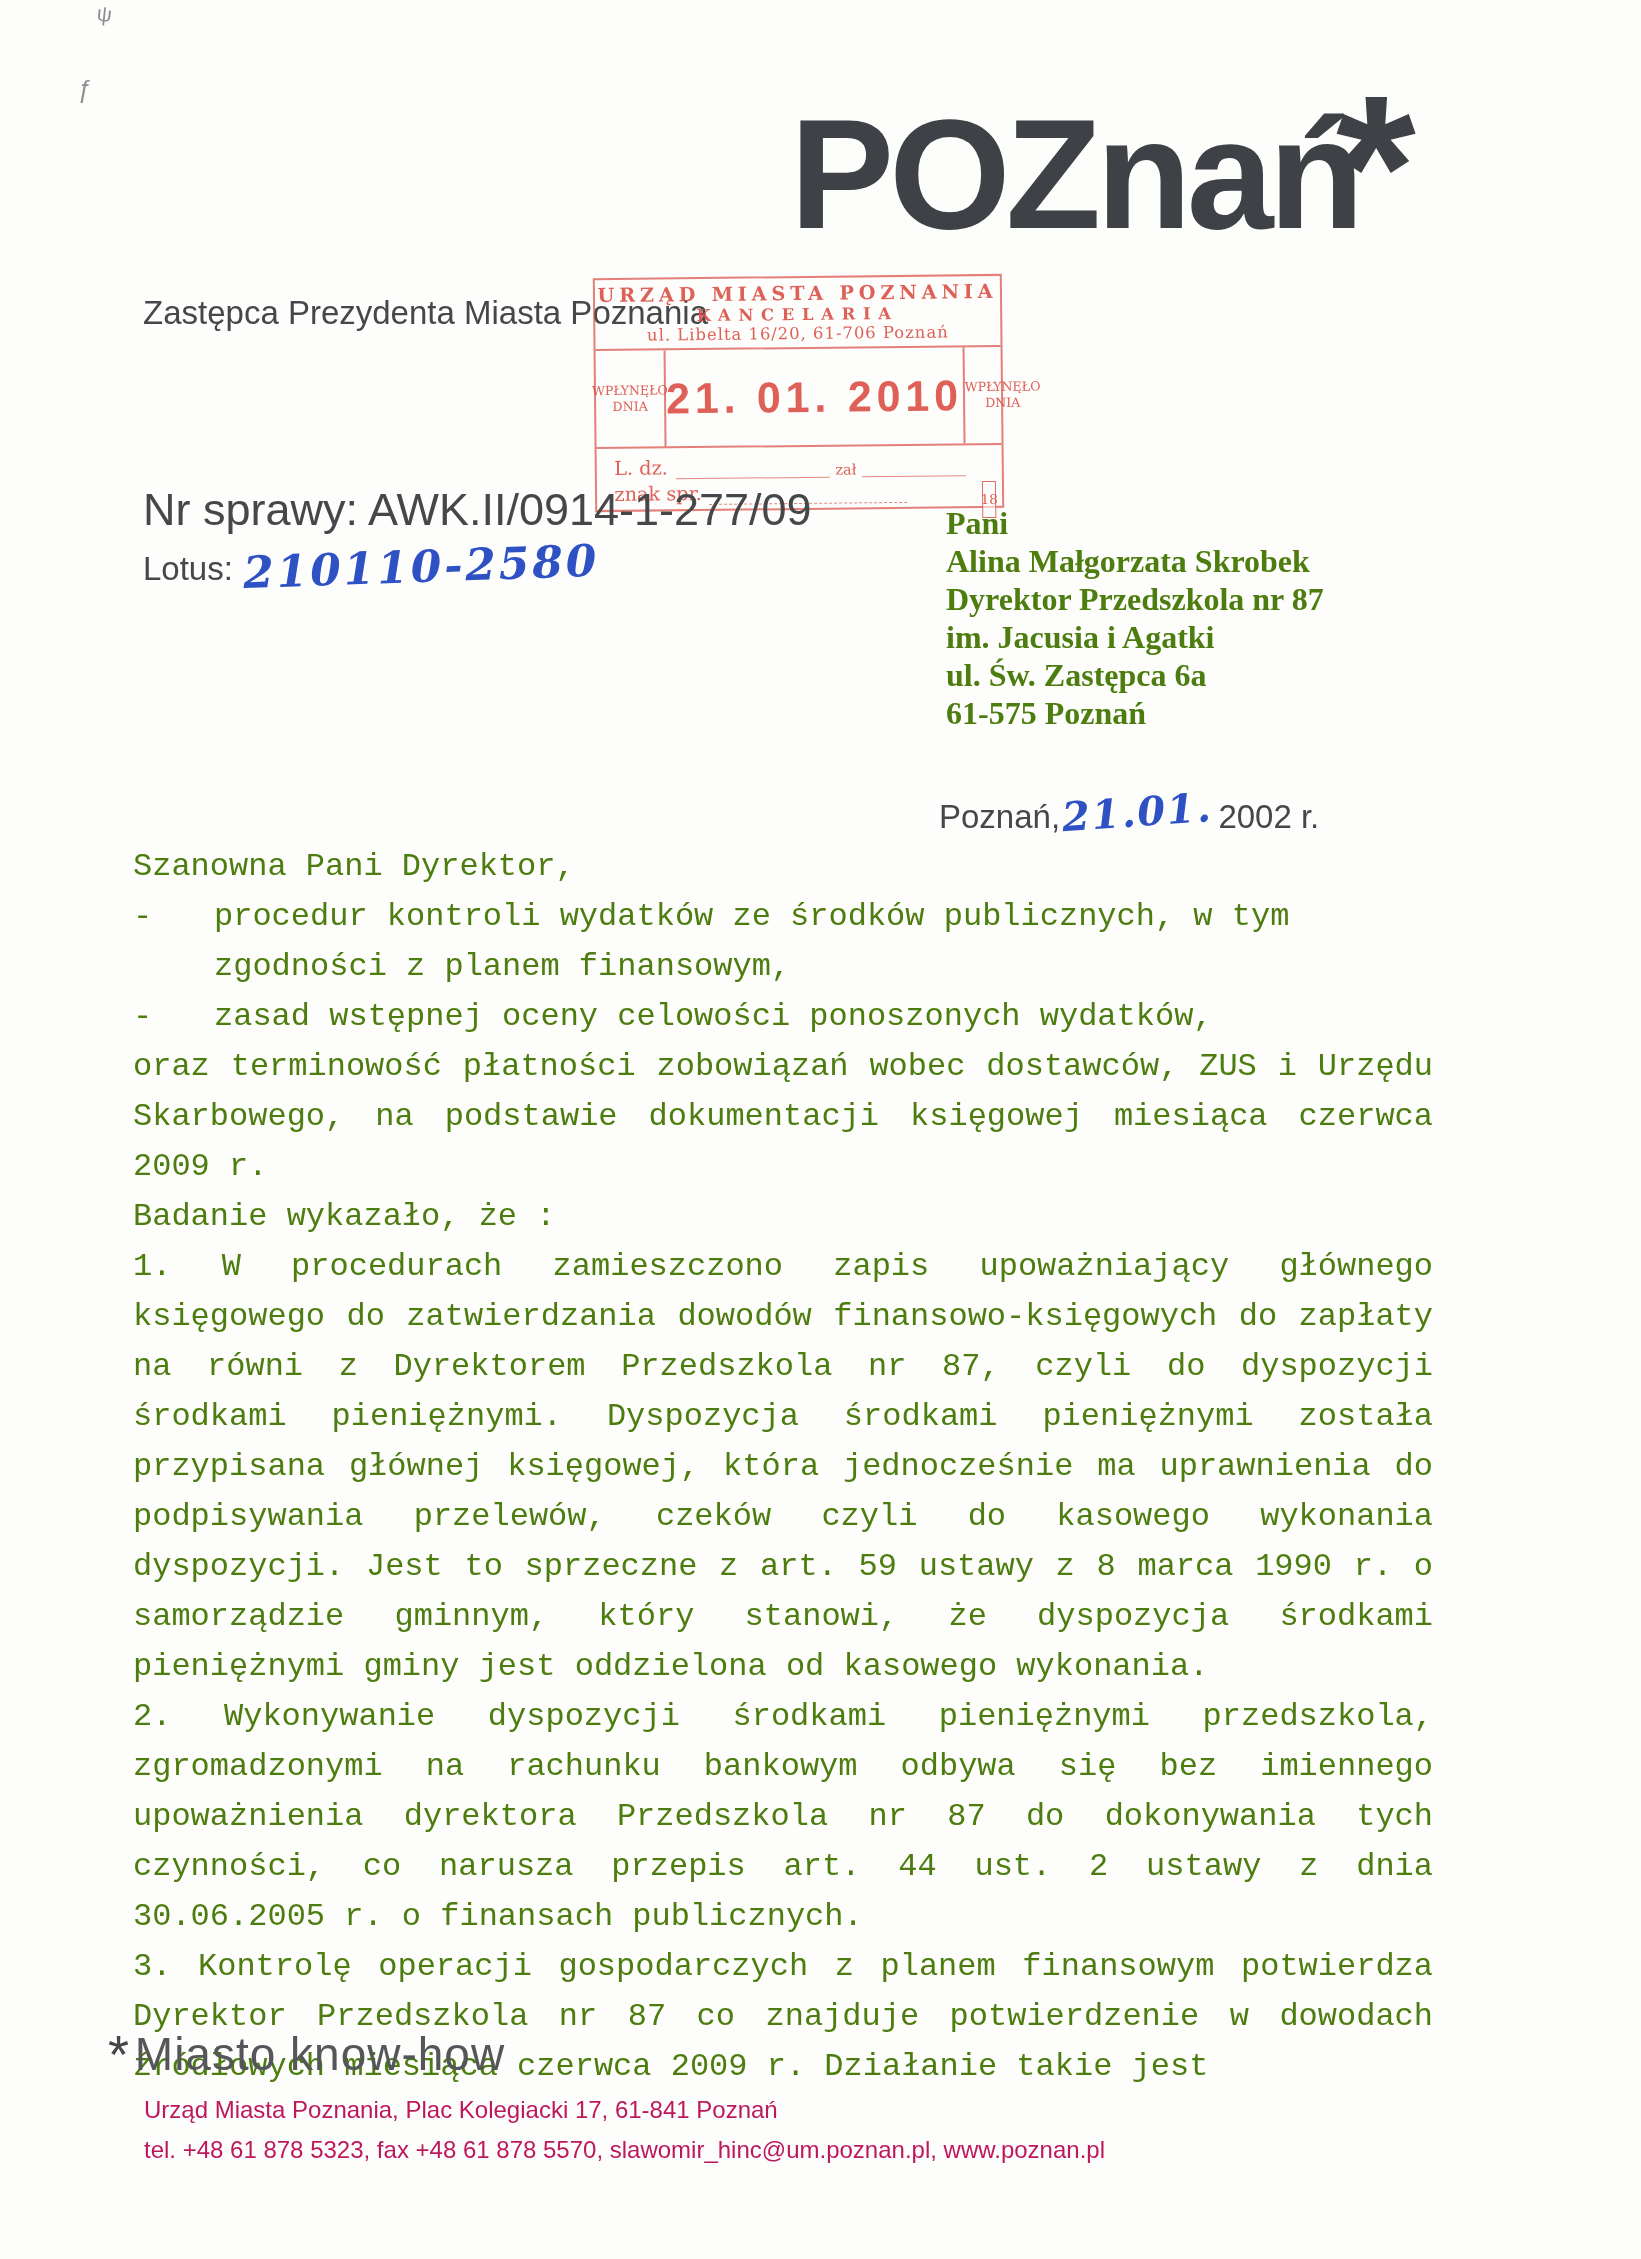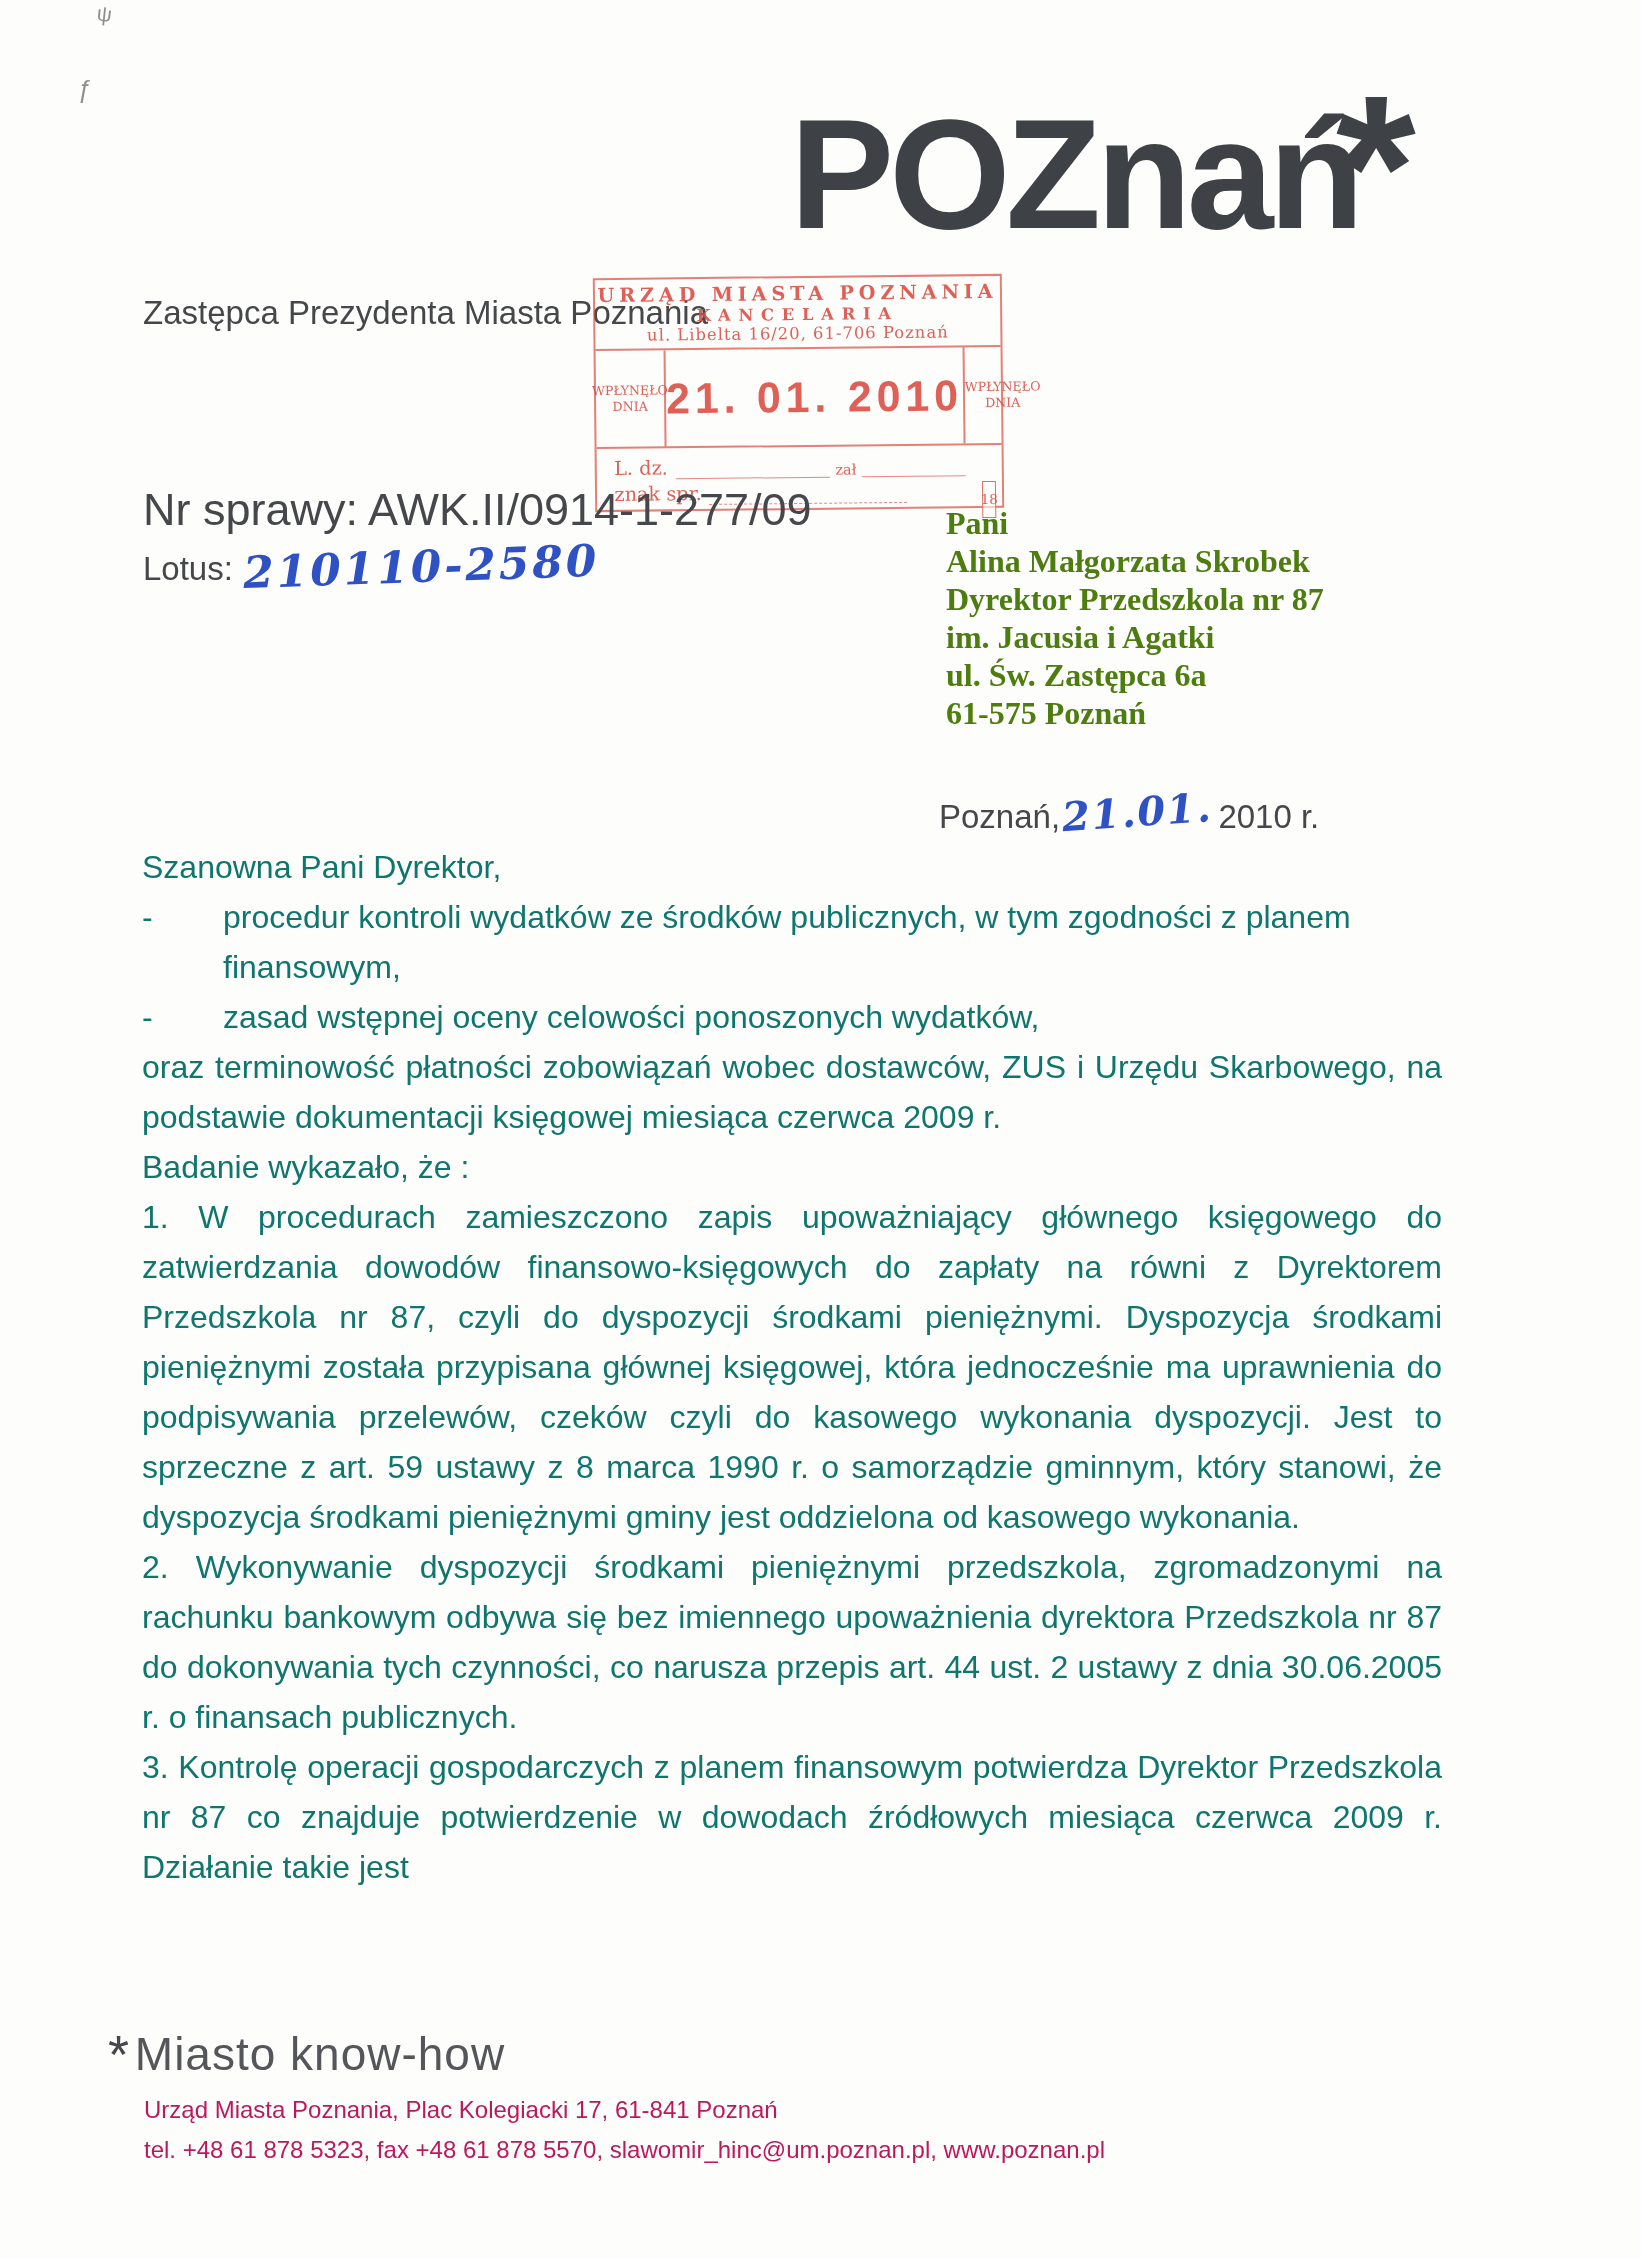--- a/index.html
+++ b/index.html
@@ -87,22 +87,22 @@
 
   
   .dateline { position:absolute; left:939px; top:790px; font-size:33px; white-space:nowrap; }
   .date-handwritten {
     display:inline-block; font-size:40px; letter-spacing:1.9px;
     transform:rotate(-4deg) translateY(-1.9px); margin:0 5.8px 0 1.9px;
   }
 
   
   .body-text {
-    position:absolute; left:142px; top:842px; width:1300px;
-    font-size:32px; line-height:50px; text-align:justify; color:#0f766e;
+    position:absolute; left:133px; top:842px; width:1300px;
+    font-size:32px; line-height:50px; text-align:justify; color:#4d7c0f;font-family:Liberation Mono, monospace;
   }
   .body-text p { margin:0; }
   .salutation { text-align:left; }
   .list-item { display:flex; text-align:left; }
   .dash { width:50px; flex:none; }
   .li-text { flex:1;margin-left:31px; }
 
   
   .footer { position:absolute; left:108px; top:2024px; }
   .footer-title-row { display:flex; align-items:flex-start; white-space:nowrap; }
@@ -169,21 +169,21 @@
   <div class="recipient">
     <div>Pani</div>
     <div>Alina Małgorzata Skrobek</div>
     <div>Dyrektor Przedszkola nr 87</div>
     <div>im. Jacusia i Agatki</div>
     <div>ul. Św. Zastępca 6a</div>
     <div>61-575  Poznań</div>
   </div>
 
   <div class="dateline">
-    <span>Poznań,</span><span class="handwriting date-handwritten">21.01.</span><span>2010 r.</span>
+    <span>Poznań,</span><span class="handwriting date-handwritten">21.01.</span><span>2002 r.</span>
   </div>
 
   <div class="body-text">
     <p class="salutation">Szanowna Pani  Dyrektor,</p>
     <p class="list-item">
       <span class="dash">-</span>
       <span class="li-text">procedur kontroli wydatków ze środków publicznych, w tym  zgodności z planem finansowym,</span>
     </p>
     <p class="list-item">
       <span class="dash">-</span>

